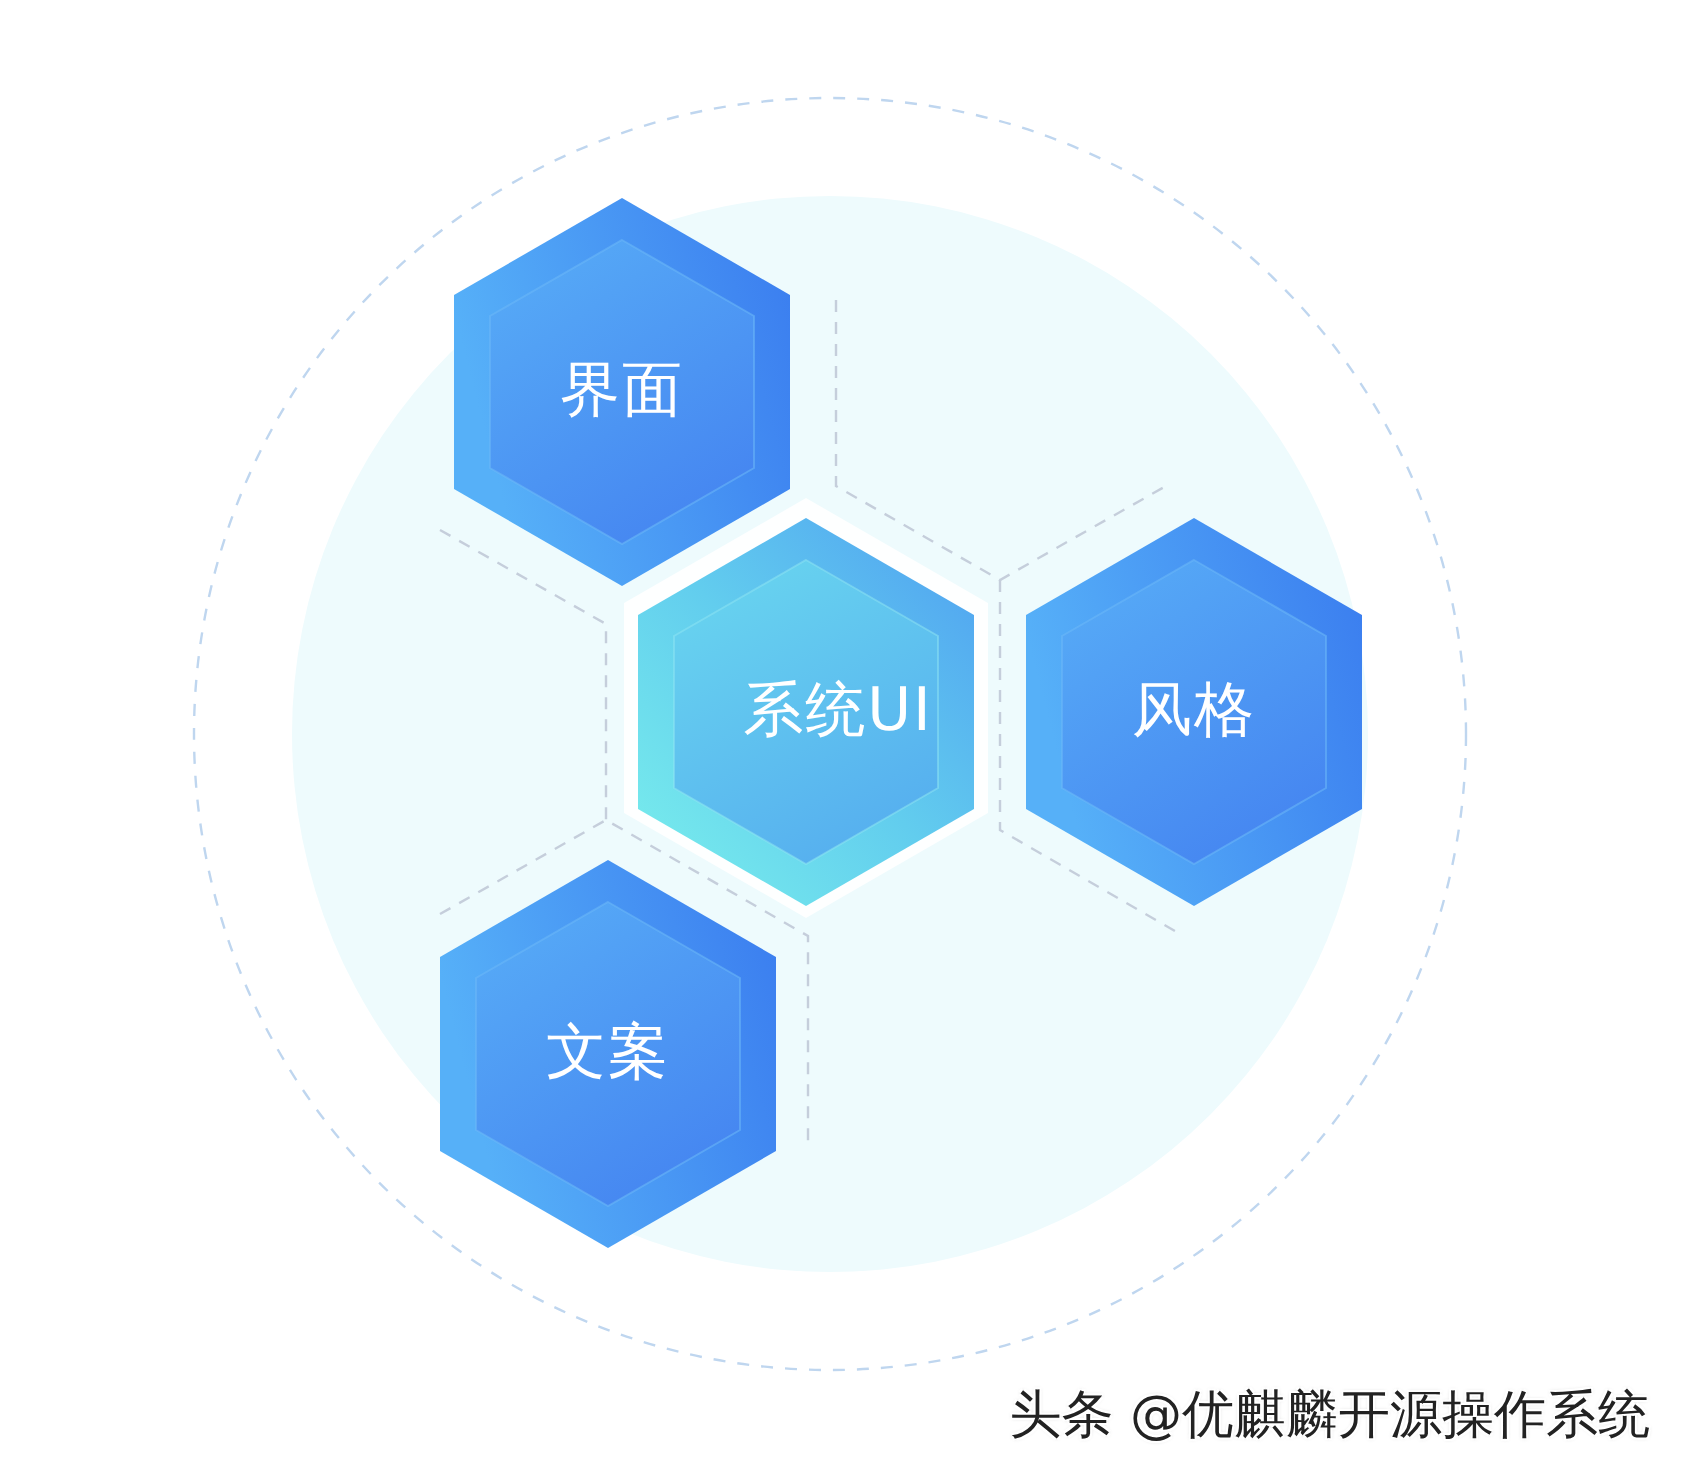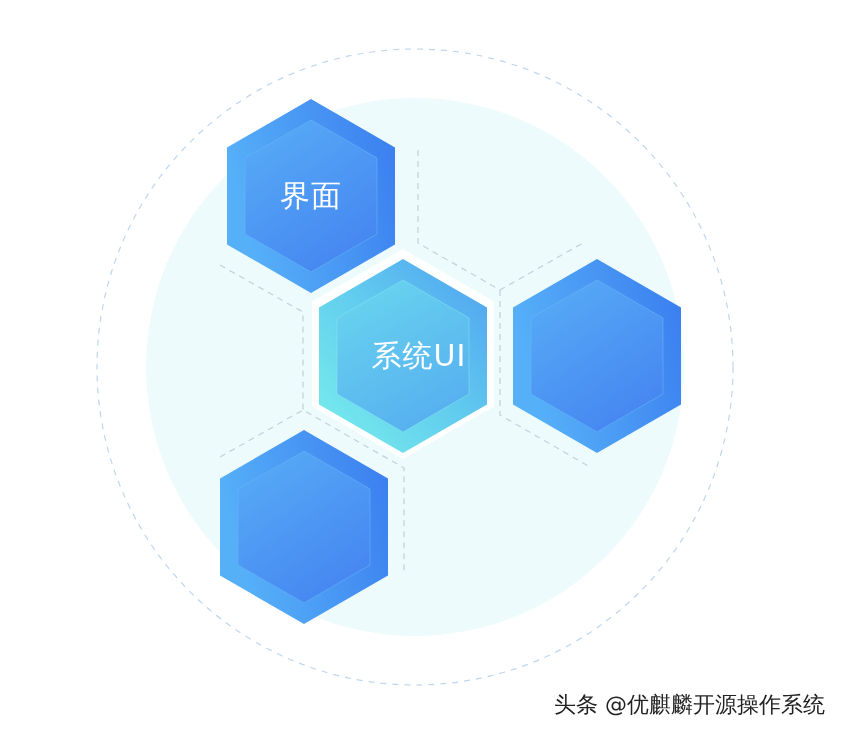--- a/index.html
+++ b/index.html
@@ -32,21 +32,21 @@
       white-space: nowrap;
       font-family: "DejaVu Sans", "Liberation Sans", sans-serif;
     }
     .hex-label .line {
       display: block;
     }
     #watermark {
       position: absolute;
       right: 18px;
       top: 690px;
-      font-size: 22px;
+      font-size: 26px;
       color: #222222;
       font-family: "DejaVu Sans", "Liberation Sans", sans-serif;
       text-shadow: 1px 1px 0 #ffffff, -1px -1px 0 #ffffff, 1px -1px 0 #ffffff, -1px 1px 0 #ffffff, 0 0 2px rgba(0,0,0,0.25);
       letter-spacing: 0px;
     }
   </style>
 </head>
 <body>
 
 <div id="stage">
@@ -109,16 +109,22 @@
   </svg>
 
   <div class="hex-label" style="left:311px; top:196px;">
     <span class="line">界面</span>
   </div>
 
   <div class="hex-label" style="left:403px; top:356px;margin-left:16px;">
     <span class="line">系统UI</span>
   </div>
 
+  <div class="hex-label" style="left:597px; top:356px;">
+    <span class="line">风格</span>
+  </div>
 
+  <div class="hex-label" style="left:304px; top:527px;">
+    <span class="line">文案</span>
+  </div>
 
   <div id="watermark">头条 @优麒麟开源操作系统</div>
 </div>
 
 </body></html>

